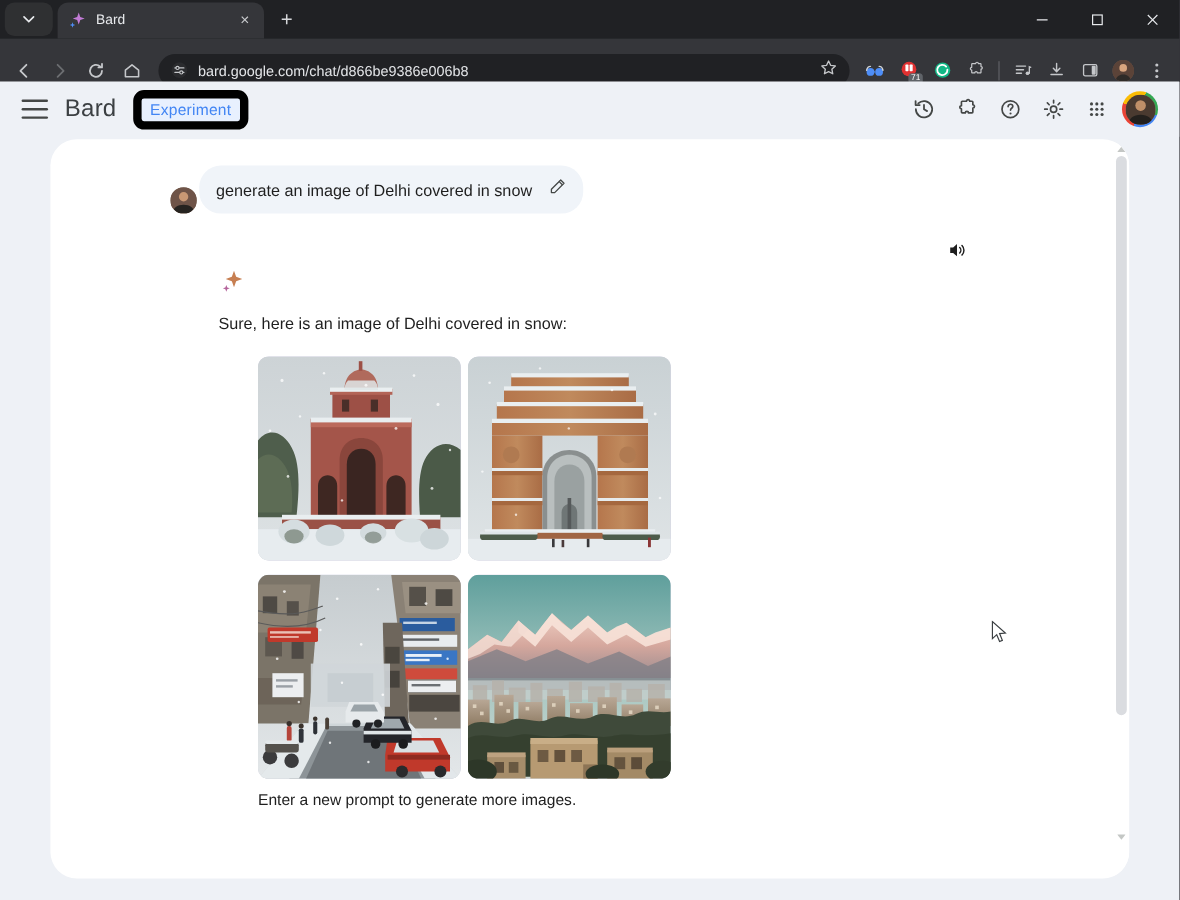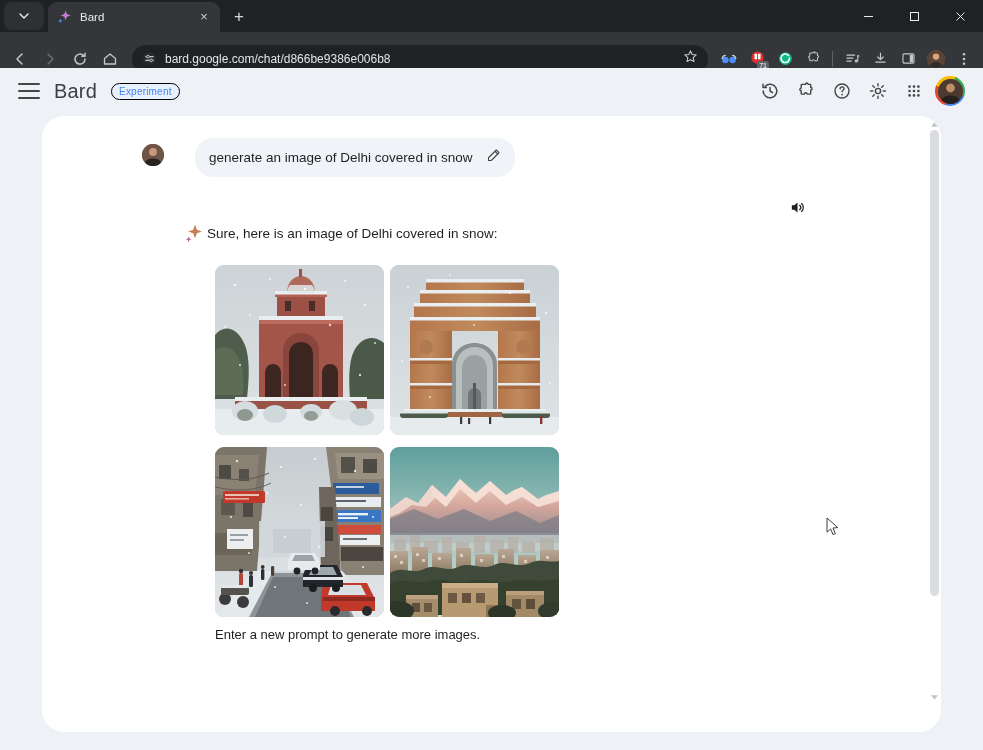--- a/index.html
+++ b/index.html
@@ -89,21 +89,21 @@
     background: #eef1f6; overflow: hidden;
   }
   .bard-header {
     height: 46px; display: flex; align-items: center;
     padding: 0 18px; gap: 14px; background: #eef1f6;
   }
   .hamburger { width: 22px; height: 16px; display:flex; flex-direction:column; justify-content:space-between; }
   .hamburger span { display:block; height:2px; background:#444746; border-radius:2px; }
   .brand-name { font-size: 20px; color: #3c4043; letter-spacing: .2px; }
   .brand-badge {
-    font-size: 10px; color: #4285f4; border: 1px solid #000000;
+    font-size: 13px; color: #4285f4; border: 7px solid #000000;
     border-radius: 9px; padding: 2px 7px; background: #e8f0fe;
     letter-spacing: .2px; white-space: nowrap;
   }
   .header-spacer { flex: 1; }
   .hdr-icons { display: flex; align-items: center; gap: 6px; }
   .hdr-icon {
     width: 30px; height: 30px; border-radius: 50%;
     display: flex; align-items: center; justify-content: center; color: #444746;
   }
   .avatar-ring {
@@ -119,35 +119,35 @@
   
   .card {
     position: absolute; left: 42px; right: 42px; top: 48px; bottom: 18px;
     background: #ffffff; border-radius: 22px; overflow: hidden;
   }
   .card-scroll {
     position: absolute; inset: 0 13px 0 0; overflow: hidden;
   }
   .conv { padding: 22px 0 0 0; }
 
-  .prompt-row { display: flex; align-items: flex-start; gap: 31px; padding-left: 100px; }
+  .prompt-row { display: flex; align-items: flex-end; gap: 2px; padding-left: 100px; }
   .user-avatar {
     width: 22px; height: 22px; border-radius: 50%; flex: none;
     background: #7a6455; overflow: hidden; position: relative; margin-top: 6px;
   }
   .prompt-bubble {
     background: #f0f4f9; border-radius: 18px;
     padding: 10px 14px; display: flex; align-items: center; gap: 14px;
   }
   .prompt-text { font-size: 13.5px; color: #1f1f1f; white-space: nowrap; }
   .pencil { color: #444746; flex: none; }
 
   .speaker-row { display: flex; justify-content: flex-end; padding-right: 122px; margin-top: 22px; }
 
-  .resp-row { display: flex; align-items: flex-start; gap: 3px; padding-left: 140px; margin-top: 8px; }
+  .resp-row { display: flex; align-items: flex-start; gap: 14px; padding-left: 140px; margin-top: 8px; flex-direction: column; }
   .spark { width: 22px; height: 22px; flex: none; margin-top: -1px; }
   .resp-text { font-size: 13.5px; color: #1f1f1f; padding-top: 2px; }
 
   .img-grid {
     margin-top: 20px; margin-left: 173px;
     display: grid; grid-template-columns: 169px 169px; gap: 12px 6px;
     width: 344px;
   }
   .thumb {
     width: 169px; height: 170px; border-radius: 9px; overflow: hidden;

